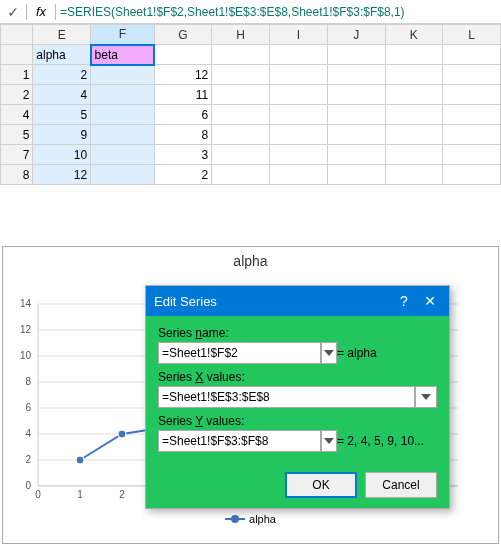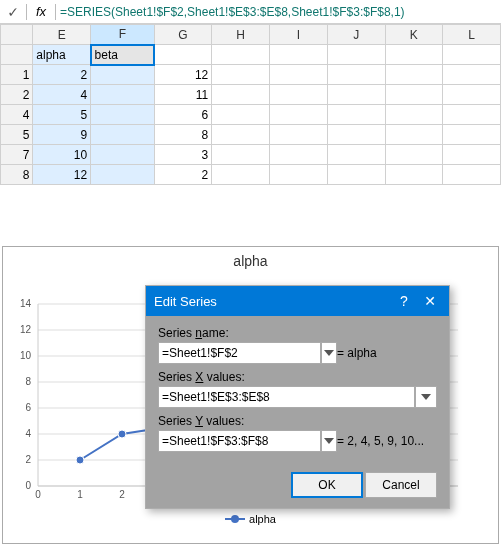--- a/index.html
+++ b/index.html
@@ -76,21 +76,21 @@
       color: #333;
     }
     table.grid td {
       text-align: right;
       color: #000;
     }
     table.grid td.text-cell {
       text-align: left;
     }
     table.grid td.selected {
-      background: #e5e5e5;
+      background: #f0abfc;
       border: 2px solid #0078d7;
     }
     table.grid td.col-selected {
       background: #ddeeff;
     }
     table.grid th.col-header-selected {
       background: #cce8ff;
     }
     .row-num {
       background: #f2f2f2;
@@ -153,21 +153,21 @@
     .dialog-overlay {
       position: absolute;
       top: 0; left: 0; right: 0; bottom: 0;
       z-index: 10;
     }
     .dialog {
       position: absolute;
       top: 285px;
       left: 145px;
       width: 305px;
-      background: #a3a3a3;
+      background: #22c55e;
       border: 1px solid #adadad;
       box-shadow: 3px 3px 8px rgba(0,0,0,0.3);
     }
     .dialog-titlebar {
       background: #0078d7;
       color: #fff;
       padding: 5px 8px;
       display: flex;
       align-items: center;
       justify-content: space-between;
@@ -227,21 +227,21 @@
       border: 1px solid #aaa;
       cursor: pointer;
       display: flex;
       align-items: center;
       justify-content: center;
       font-size: 12px;
     }
     .dialog-footer {
       display: flex;
       justify-content: flex-end;
-      gap: 2px;
+      gap: 8px;
       padding: 4px 12px 10px;
     }
     .dialog-btn {
       min-width: 72px;
       height: 26px;
       font-size: 12px;
       cursor: pointer;
       border: 1px solid #aaa;
       background: #f0f0f0;
       padding: 0 12px;

